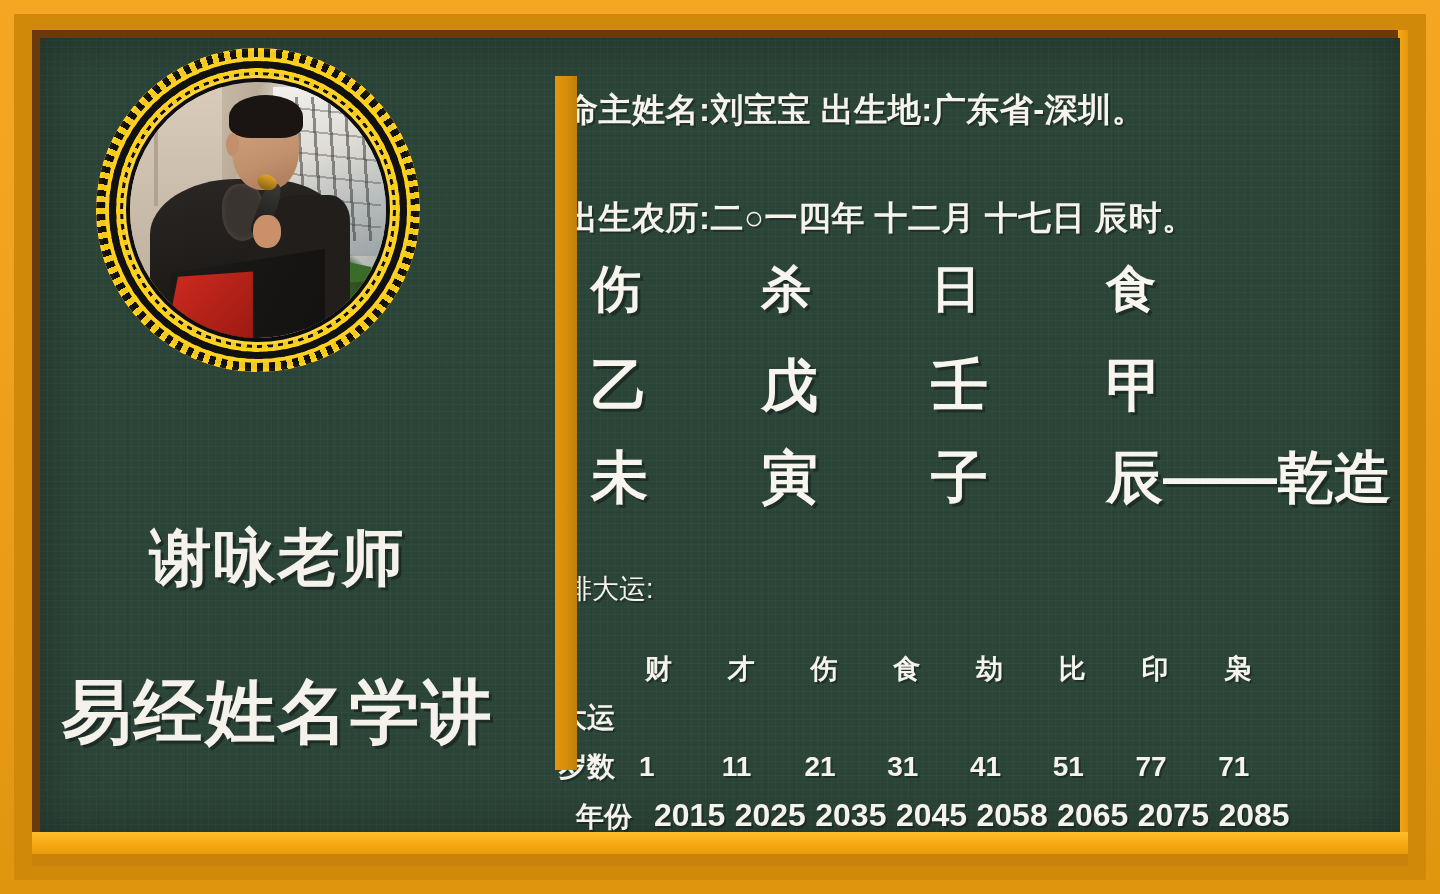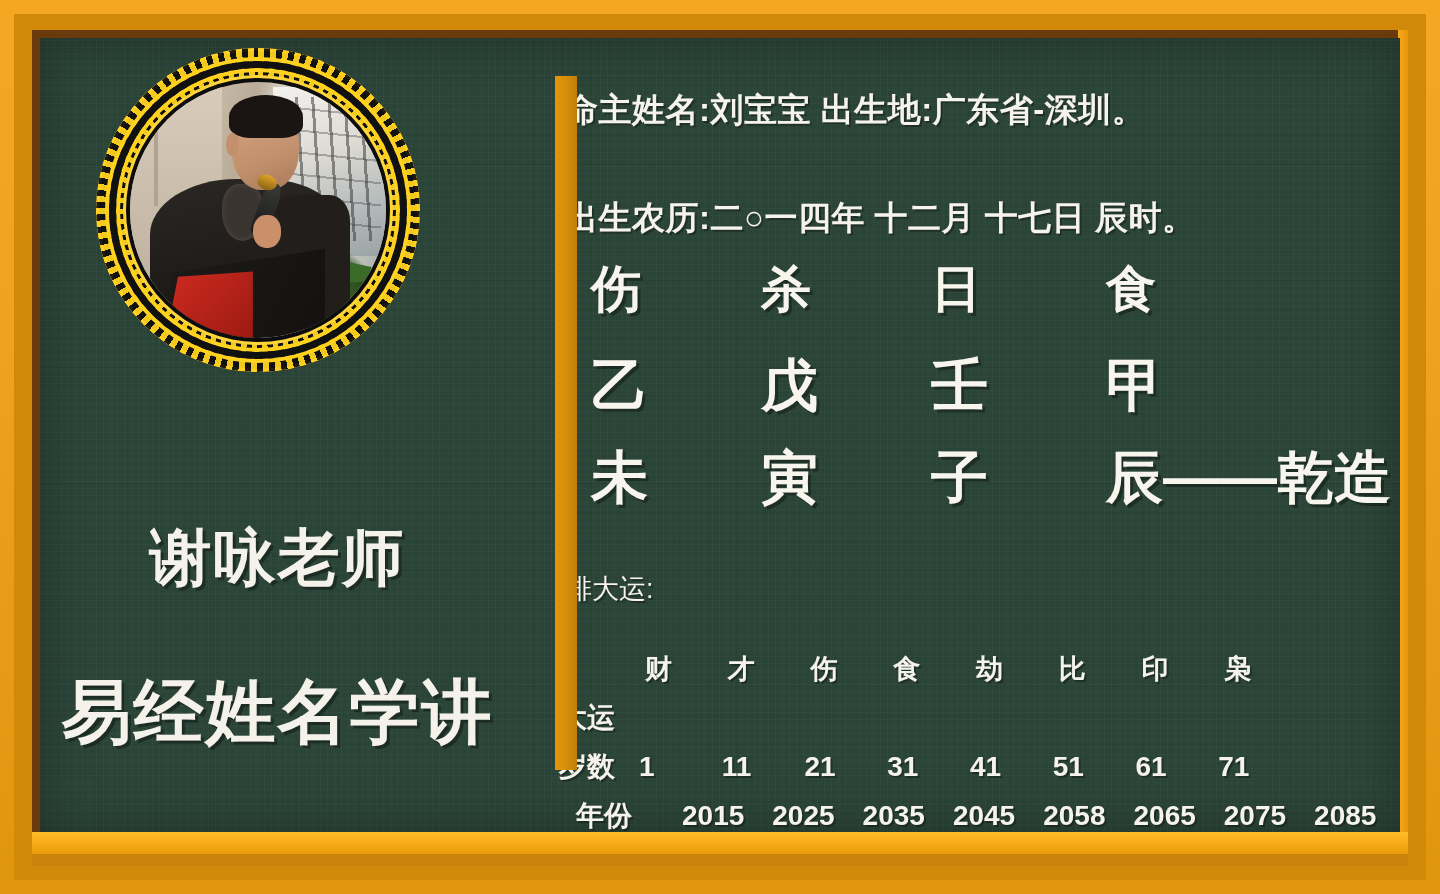--- a/index.html
+++ b/index.html
@@ -198,21 +198,21 @@
     font-weight:bold;text-shadow:2px 2px 0 rgba(0,0,0,.3);
   }
   .luck-row{display:flex;align-items:baseline;margin-bottom:11px;}
   .luck-head{width:78px;flex:0 0 78px;font-size:28px;}
   .luck-cells{display:flex;flex:1;}
   .luck-cell{flex:1;text-align:left;font-size:28px;white-space:nowrap;}
   #row-gods .luck-head{visibility:hidden;}
   #row-gods .luck-cell{font-size:27px;padding-left:8px;}
   #row-dayun .luck-cell{font-size:29px;}
   #row-age .luck-cell{font-size:28px;padding-left:2px;}
-  #row-year .luck-cell{font-size:28px;margin-left:28px;}
+  #row-year .luck-cell{font-size:32px;}
   #row-year .luck-head{font-size:28px;margin-left:17px;}
 </style>
 </head>
 <body>
 
 <div id="frame">
   <div id="frame2"></div>
   <div id="frame3"></div>
   <div id="bevel-right"></div>
 
@@ -304,21 +304,21 @@
 
         <div class="luck-row" id="row-age">
           <div class="luck-head">岁数</div>
           <div class="luck-cells">
             <span class="luck-cell">1</span>
             <span class="luck-cell">11</span>
             <span class="luck-cell">21</span>
             <span class="luck-cell">31</span>
             <span class="luck-cell">41</span>
             <span class="luck-cell">51</span>
-            <span class="luck-cell">61</span>
+            <span class="luck-cell">77</span>
             <span class="luck-cell">71</span>
           </div>
         </div>
 
         <div class="luck-row" id="row-year">
           <div class="luck-head">年份</div>
           <div class="luck-cells">
             <span class="luck-cell">2015</span>
             <span class="luck-cell">2025</span>
             <span class="luck-cell">2035</span>

